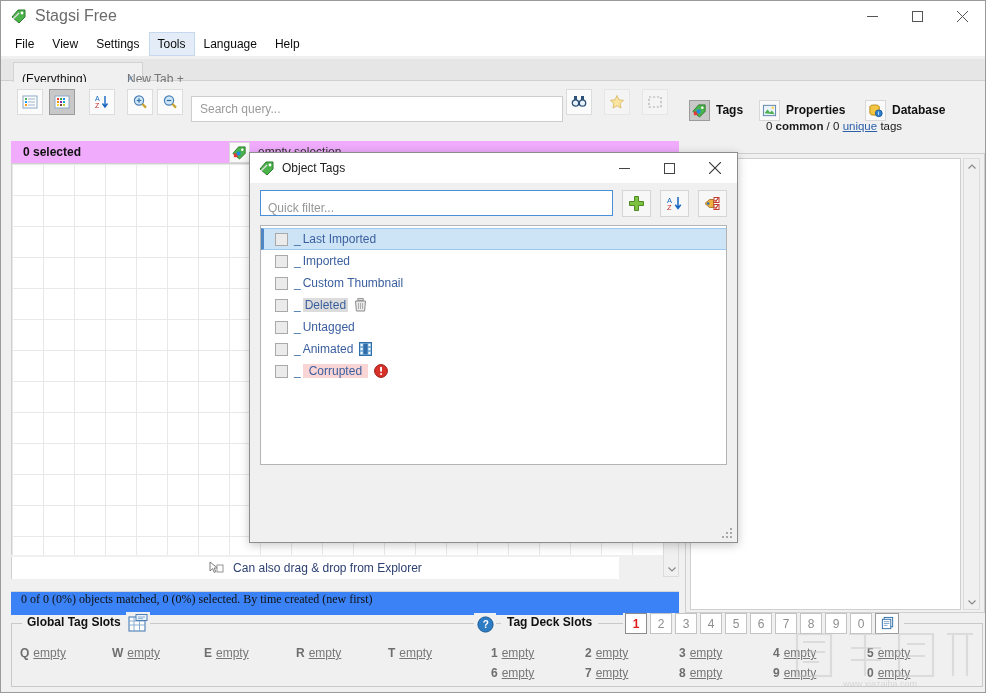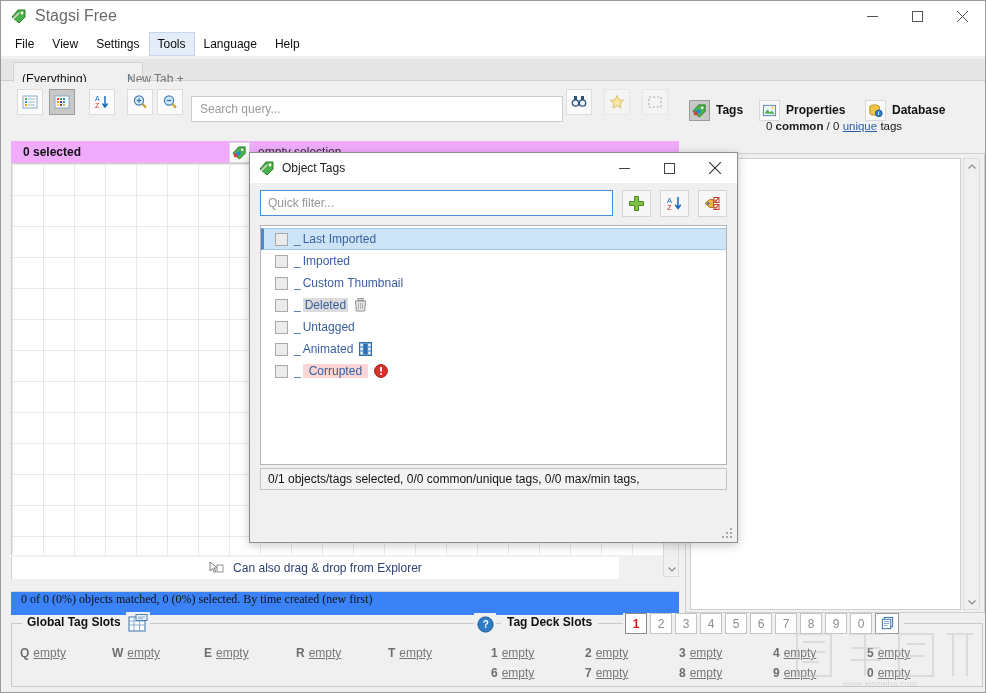--- a/index.html
+++ b/index.html
@@ -297,21 +297,21 @@
   }
   .dlg-toolbar {
     position: absolute; top: 32px; left: 0;
     width: 487px; height: 38px;
   }
   .qf {
     position: absolute; top: 5px; left: 10px;
     width: 353px; height: 26px;
     background: #fff;
     border: 1px solid #4a90d9;
-    display: flex; align-items: center;
+    display: flex; align-items: flex-end;
     padding-left: 7px;
     color: #969696; font-size: 12px;
   }
   .dlg-tbtn {
     position: absolute; top: 5px;
     width: 29px; height: 27px;
     border: 1px solid #d5d5d5;
     background: #f7f7f7;
     display: flex; align-items: center; justify-content: center;
   }
@@ -814,23 +814,20 @@
         <span class="ticon">
           <svg width="14" height="14" viewBox="0 0 14 14">
             <circle cx="7" cy="7" r="6.4" fill="#d8312a" stroke="#9e1a15"></circle>
             <rect x="6.1" y="2.8" width="1.9" height="5" fill="#fff" rx="0.8"></rect>
             <rect x="6.1" y="9.1" width="1.9" height="1.9" fill="#fff" rx="0.8"></rect>
           </svg>
         </span>
       </div>
     </div>
 
-    <div class="dlg-status">
-      <span>0/1 objects/tags selected, 0/0 common/unique tags, 0/0 max/min tags,</span>
-    </div>
     <div class="grip">
       <svg width="12" height="12" viewBox="0 0 12 12">
         <g fill="#a9a9a9">
           <rect x="9" y="1" width="2" height="2"></rect>
             <rect x="9" y="5" width="2" height="2"></rect>
             <rect x="5" y="5" width="2" height="2"></rect>
           <rect x="9" y="9" width="2" height="2"></rect>
             <rect x="5" y="9" width="2" height="2"></rect>
             <rect x="1" y="9" width="2" height="2"></rect>
         </g>

